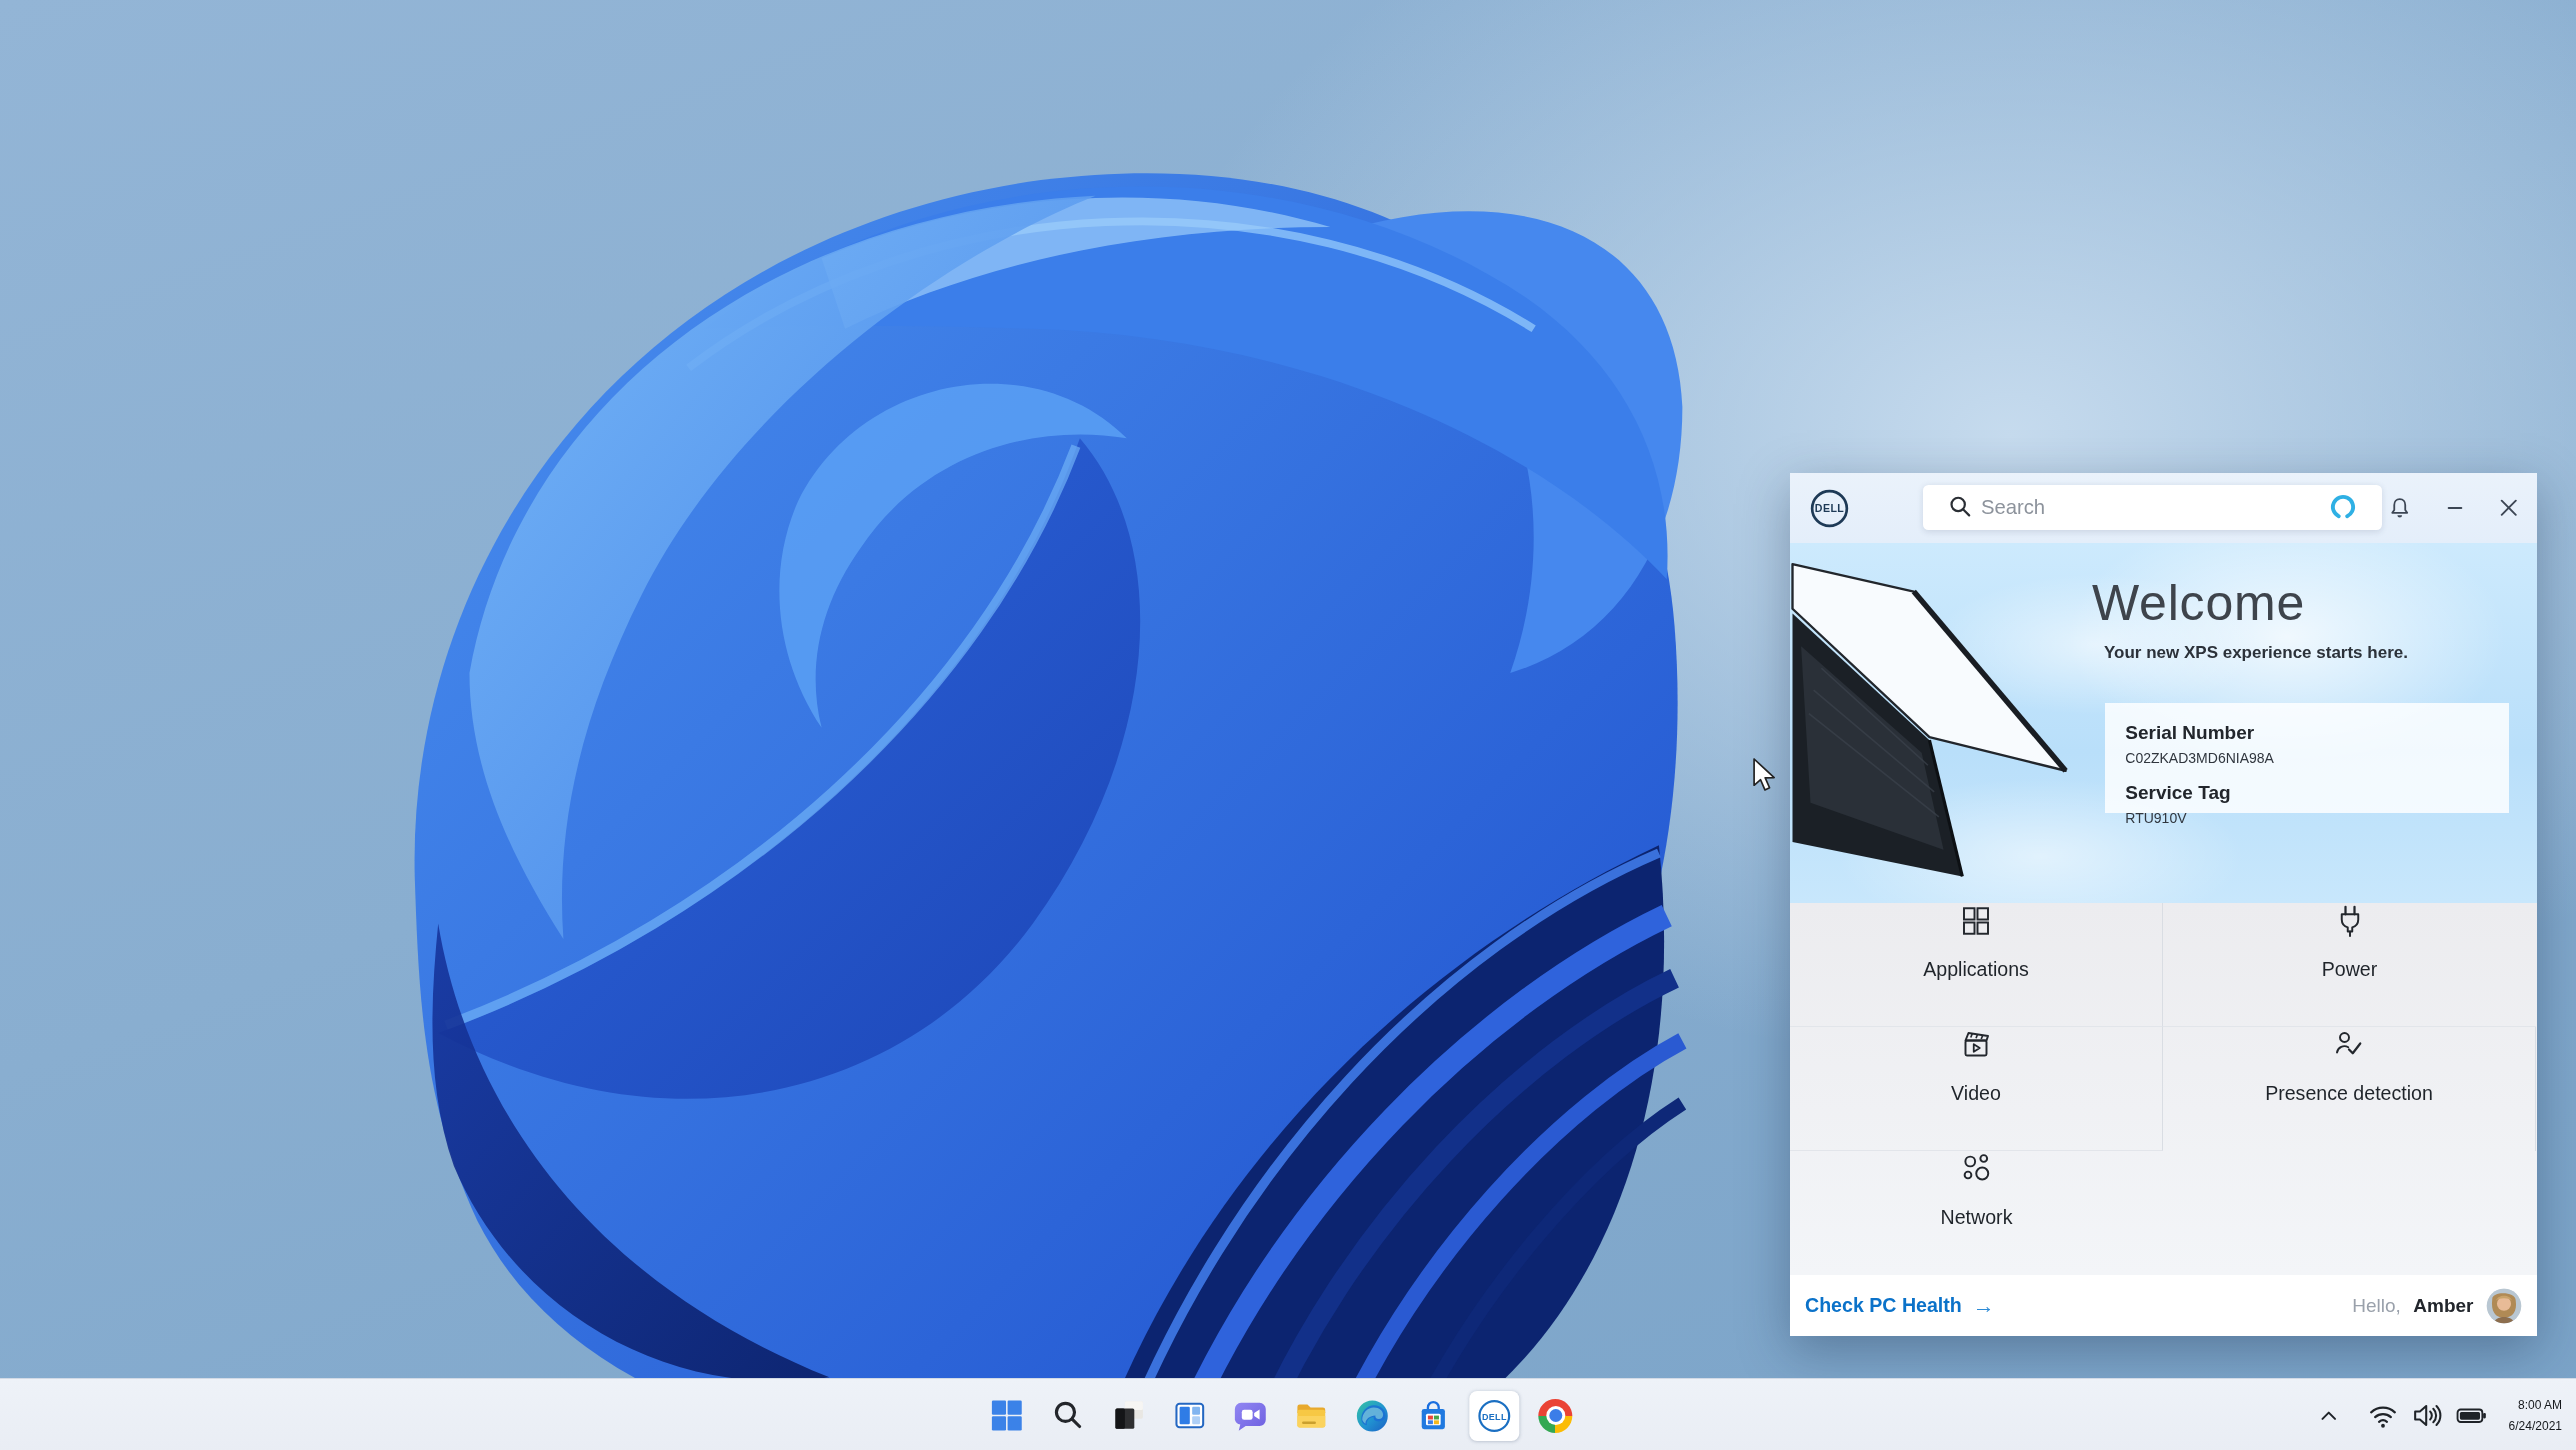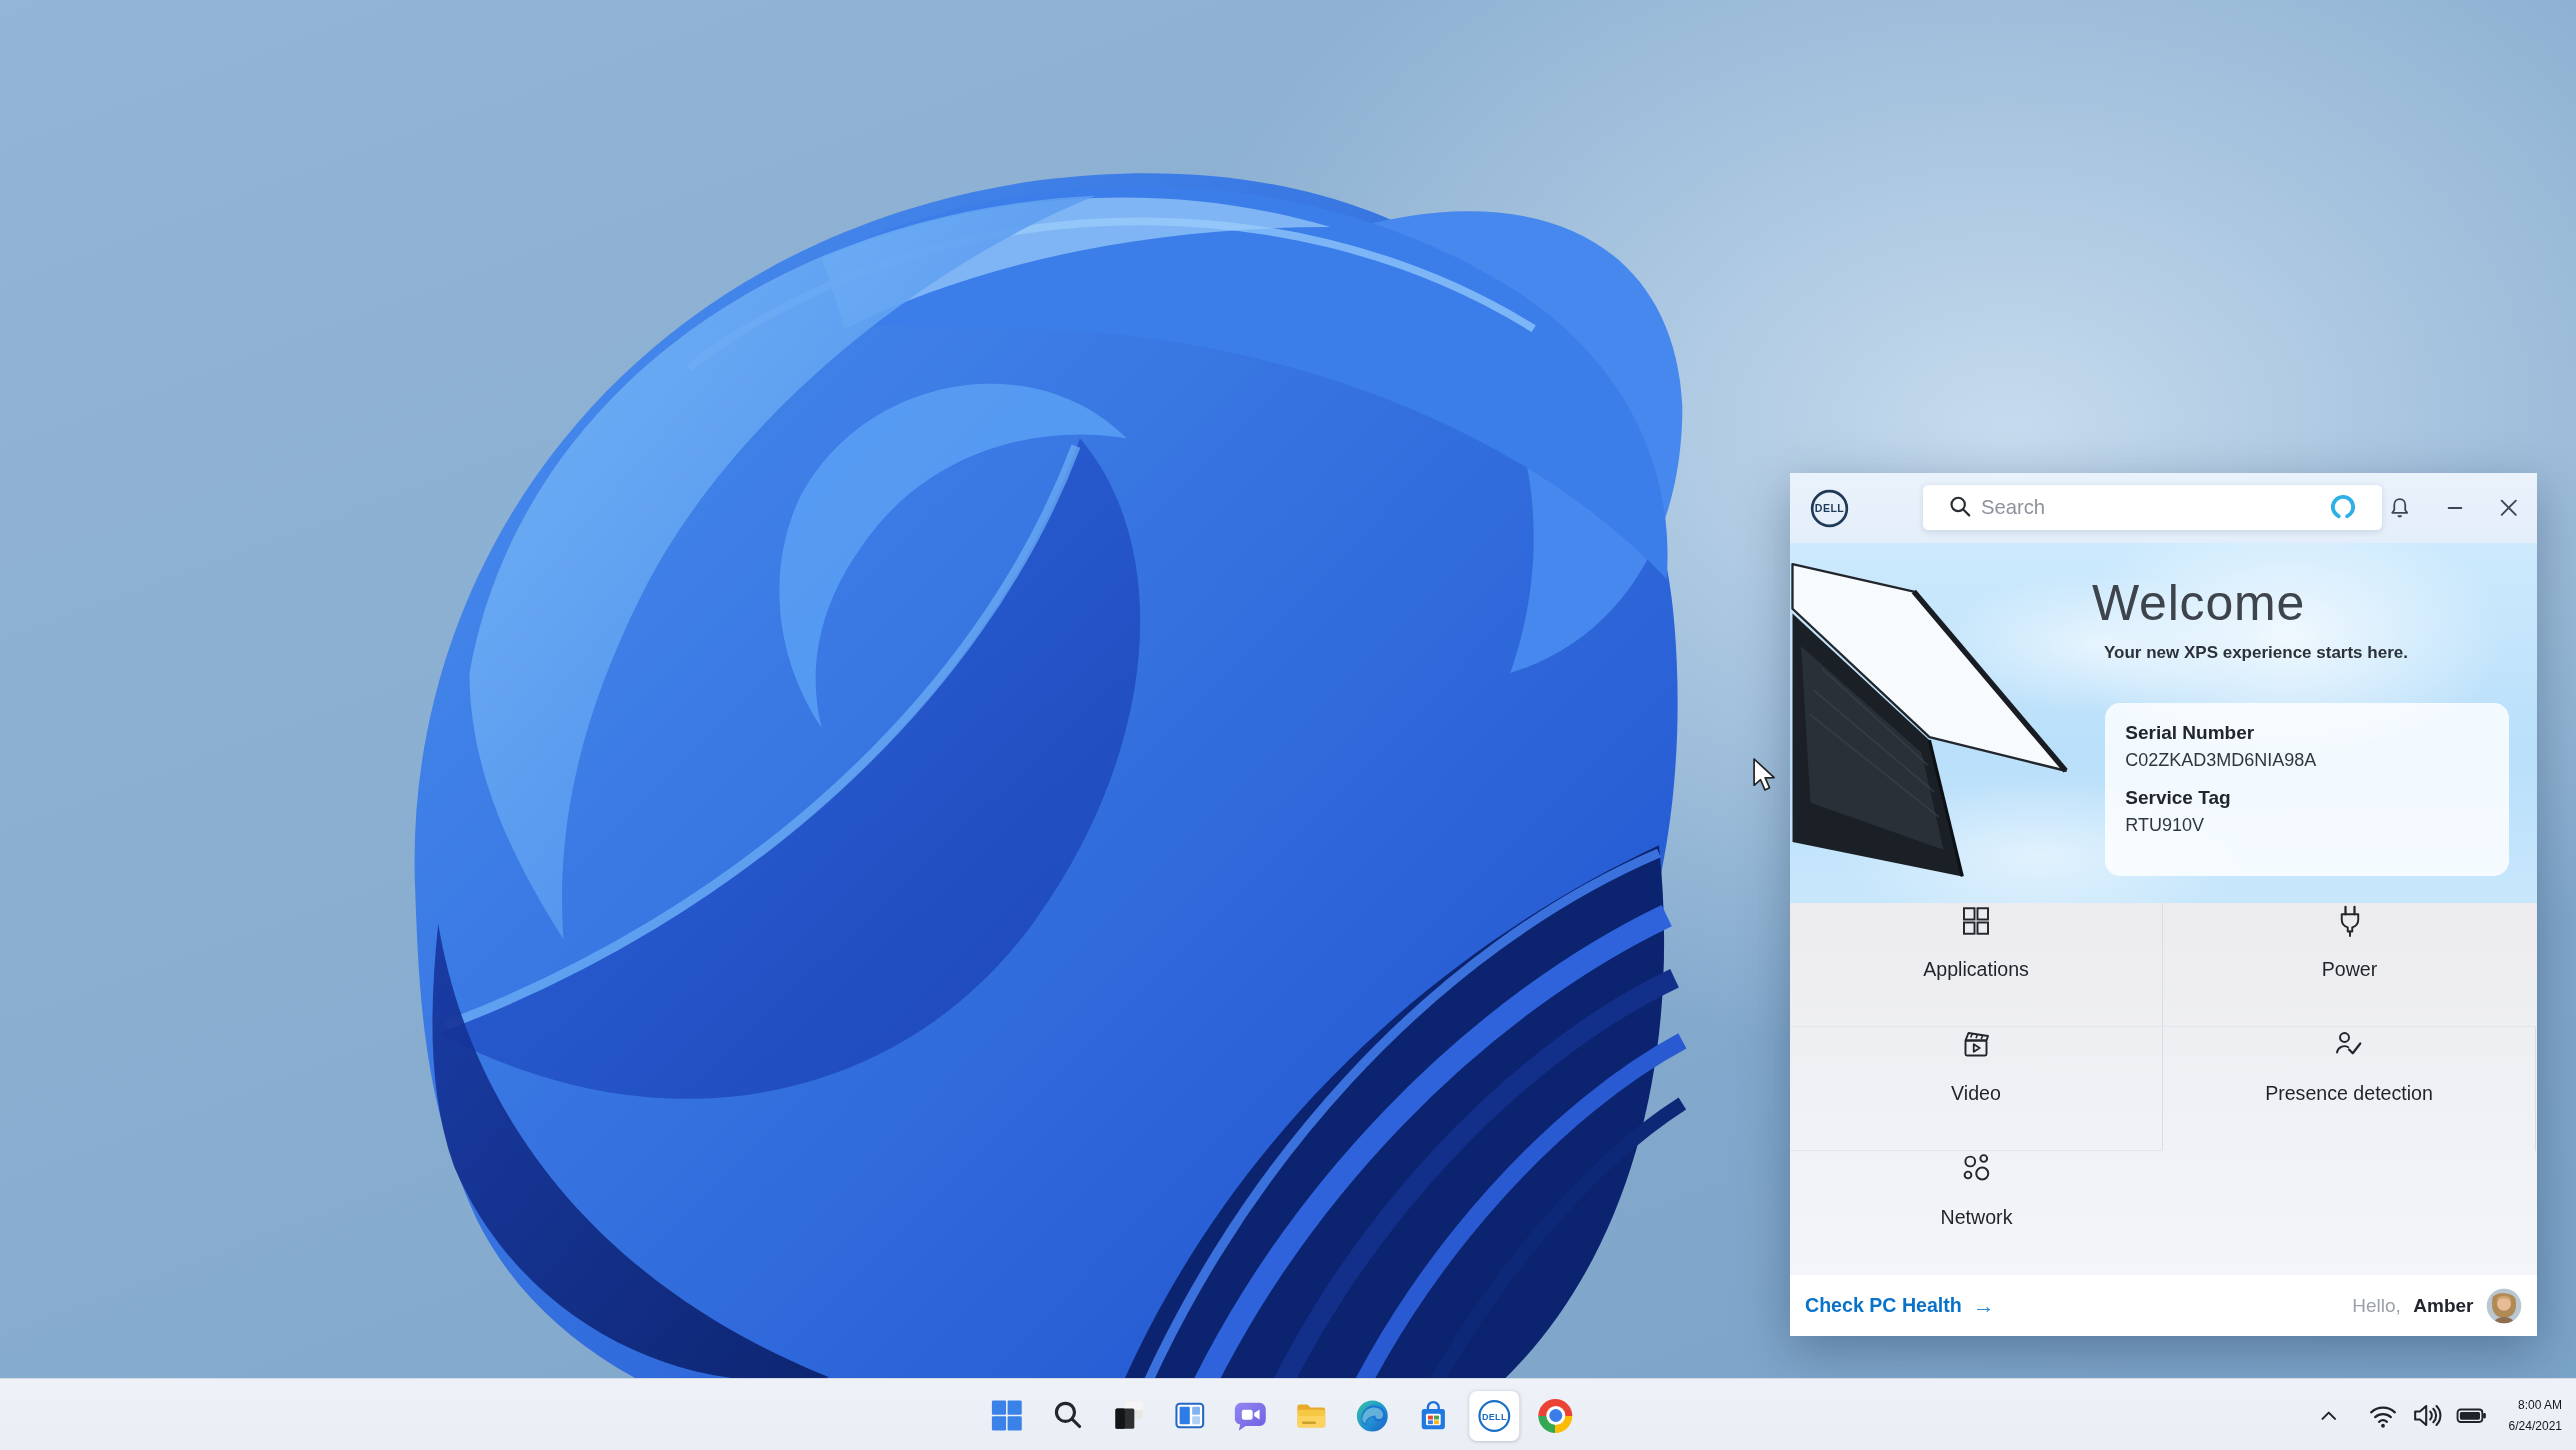--- a/index.html
+++ b/index.html
@@ -50,25 +50,25 @@
   }
   .hero::before { content:""; position:absolute; right:31px; top:-31px; width:438px; height:250px;
     background:radial-gradient(closest-side,#ffffff 0%, rgba(255,255,255,0) 100%); opacity:.75; }
   .cloud { position:absolute; background:radial-gradient(closest-side,#ffffff,rgba(255,255,255,0)); border-radius:50%; }
   .cloud.c1 { left:141px; top:31px;  width:329px; height:141px; opacity:.55; }
   .cloud.c2 { left:47px;  top:235px; width:407px; height:157px; opacity:.5; }
   .laptop { position:absolute; left:0; top:0; }
   .hero-title { position:absolute; left:302px; top:31px; font-size:50px; font-weight:300; color:#3e444c; letter-spacing:0.8px; }
   .hero-sub   { position:absolute; left:314px; top:100px; font-size:17px; font-weight:700; color:#2c323a; }
   .id-card {
-    position:absolute; left:315px; top:160px; width:404px; height:173px;
-    background:rgba(255,255,255,.82); border-radius:15px; padding:19px 20.3px;
+    position:absolute; left:315px; top:160px; width:404px; height:110px;
+    background:rgba(255,255,255,.82); border-radius:0; padding:19px 20.3px;
   }
   .id-label { font-size:19px; font-weight:700; color:#22262c; }
-  .id-value { font-size:18px; font-weight:400; color:#30363e; margin-top:6.3px; }
+  .id-value { font-size:14px; font-weight:400; color:#30363e; margin-top:6.3px; }
   .id-gap { height:15.7px; }
 
   
   .tiles {
     flex:0 0 auto; height:372px; background:linear-gradient(180deg,#ececef 0%, #f3f5f8 100%);
     display:grid; grid-template-columns:373px 373px; grid-template-rows:1fr 1fr 1fr;
   }
   .tile {
     display:flex; flex-direction:column; align-items:center; justify-content:flex-start; gap:19px;
     cursor:default;

